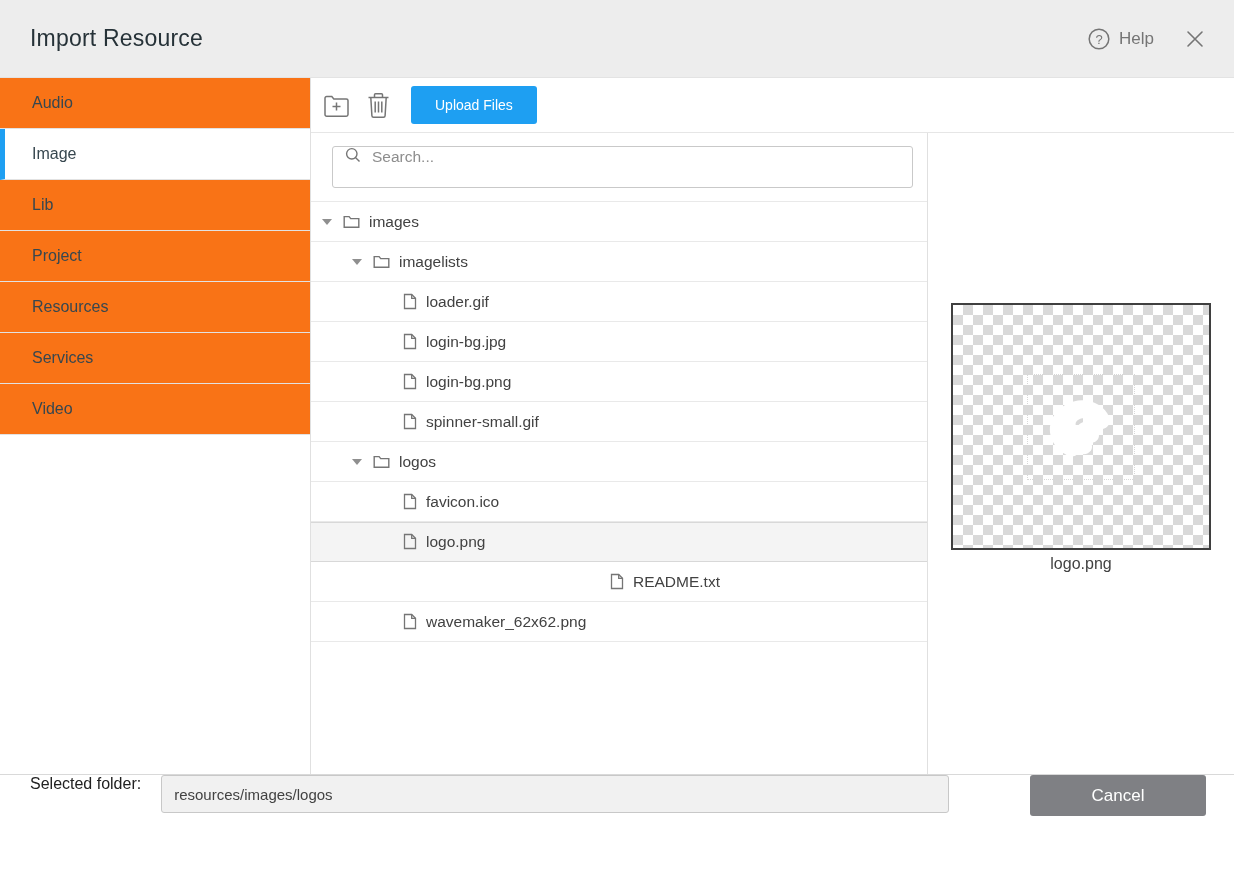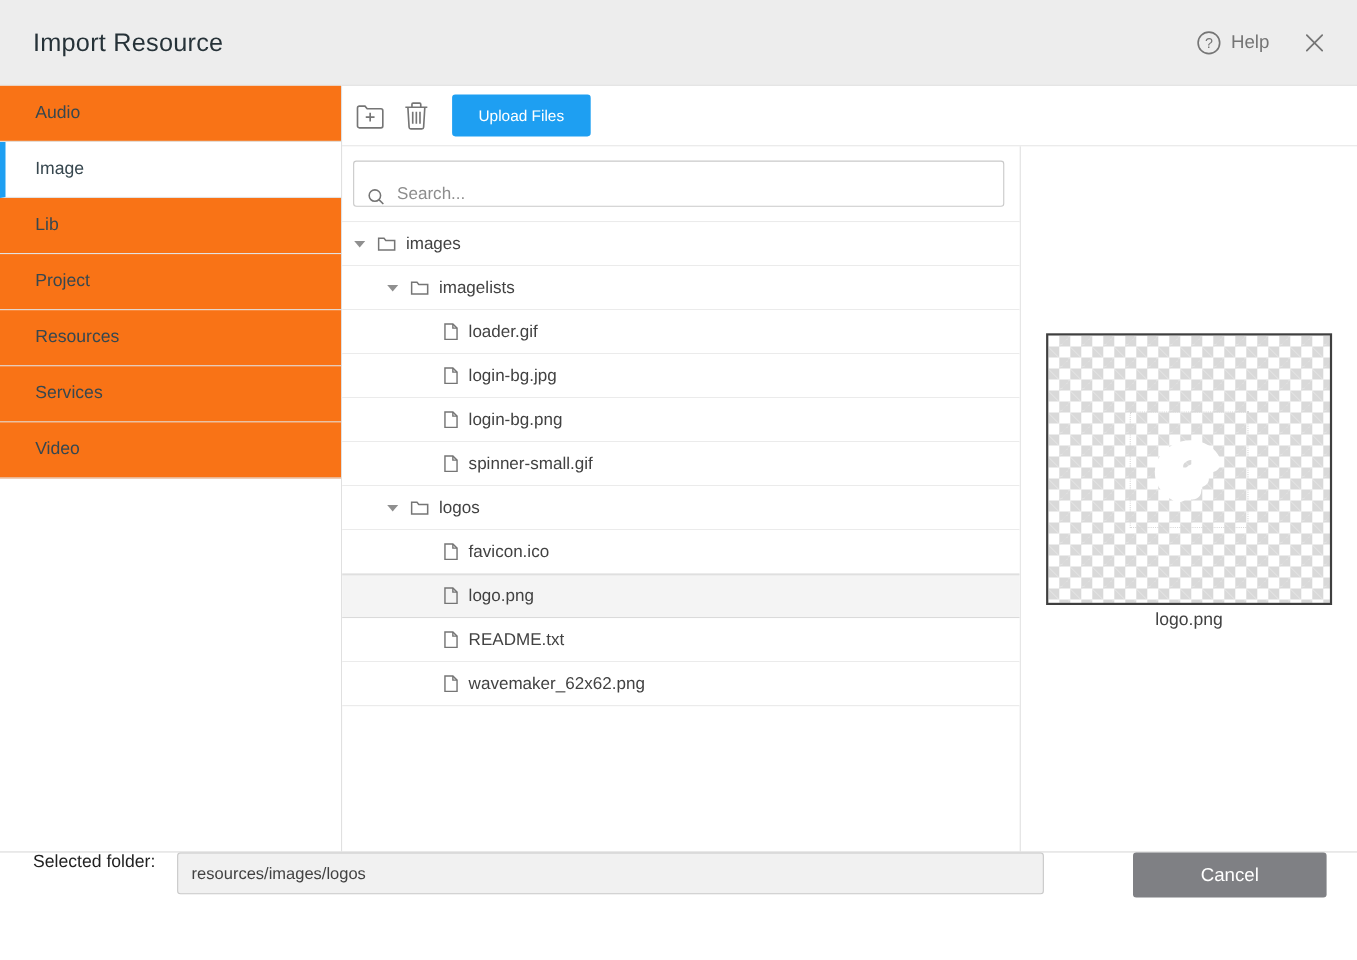--- a/index.html
+++ b/index.html
@@ -29,22 +29,22 @@
   .toolbar{height:54px;flex:none;display:flex;align-items:center;padding-left:12px;border-bottom:1px solid #e6e6e6;}
   .icon-btn{background:none;border:none;padding:0;cursor:pointer;display:flex;align-items:center;}
   .icon-btn.newfolder{margin-right:17px;}
   .icon-btn.trash{margin-right:21px;}
   .upload-btn{height:38px;padding:0 24px;background:#1e9ff2;color:#fff;border:none;border-radius:3px;
     font-size:14px;font-family:inherit;cursor:pointer;}
 
   .cols{flex:1;display:flex;min-height:0;}
   .tree-col{width:616px;flex:none;border-right:1px solid #e0e0e0;display:flex;flex-direction:column;min-height:0;}
   .search-wrap{padding:13px 14px 13px 10px;flex:none;}
-  .search-box{height:40px;border:1px solid #c9c9c9;border-radius:3px;display:flex;align-items:flex-end;
-    padding:0 12px;gap:9px;background:#fff;}
+  .search-box{height:40px;border:1px solid #c9c9c9;border-radius:3px;display:flex;align-items:flex-start;
+    padding:0 12px;gap:9px;background:#fff;margin-left:11px;}
   .search-input{border:none;outline:none;flex:1;font-size:15.5px;color:#424242;font-family:inherit;background:transparent;}
   .search-input::placeholder{color:#8d8d8d;}
 
   .tree{flex:1;overflow:hidden;border-top:1px solid #e9e9e9;}
   .tree-row{height:39px;display:flex;align-items:center;border-bottom:1px solid #e9e9e9;
     font-size:15.5px;color:#424242;cursor:pointer;background:#fff;}
   .tree-row.selected{background:#f4f4f4;border-bottom-color:#d8d8d8;box-shadow:inset 0 1px 0 #d8d8d8;}
   .caret{width:12px;margin-right:10px;display:flex;justify-content:center;align-items:center;flex:none;}
   .caret::after{content:"";border-left:5px solid transparent;border-right:5px solid transparent;border-top:6px solid #8f8f8f;}
   .caret-spacer{width:22px;flex:none;}
@@ -245,21 +245,21 @@
               <div class="tree-row selected" style="padding-left: 70px;">
                 <span class="caret-spacer"></span>
                 <span class="tree-ico">
                   <svg width="14" height="17" viewBox="0 0 14 17" fill="none" stroke="#757575" stroke-width="1.3">
                     <path d="M1.5 1.5 h7.2 l3.8 3.8 V15.5 h-11 Z"></path>
                     <path d="M8.7 1.5 v3.8 h3.8"></path>
                   </svg>
                 </span>
                 <span class="row-label">logo.png</span>
               </div>
-              <div class="tree-row" style="padding-left: 70px;">
+              <div class="tree-row" style="padding-left: 70px; justify-content: center;">
                 <span class="caret-spacer"></span>
                 <span class="tree-ico">
                   <svg width="14" height="17" viewBox="0 0 14 17" fill="none" stroke="#757575" stroke-width="1.3">
                     <path d="M1.5 1.5 h7.2 l3.8 3.8 V15.5 h-11 Z"></path>
                     <path d="M8.7 1.5 v3.8 h3.8"></path>
                   </svg>
                 </span>
                 <span class="row-label">README.txt</span>
               </div>
               <div class="tree-row" style="padding-left: 70px;">

